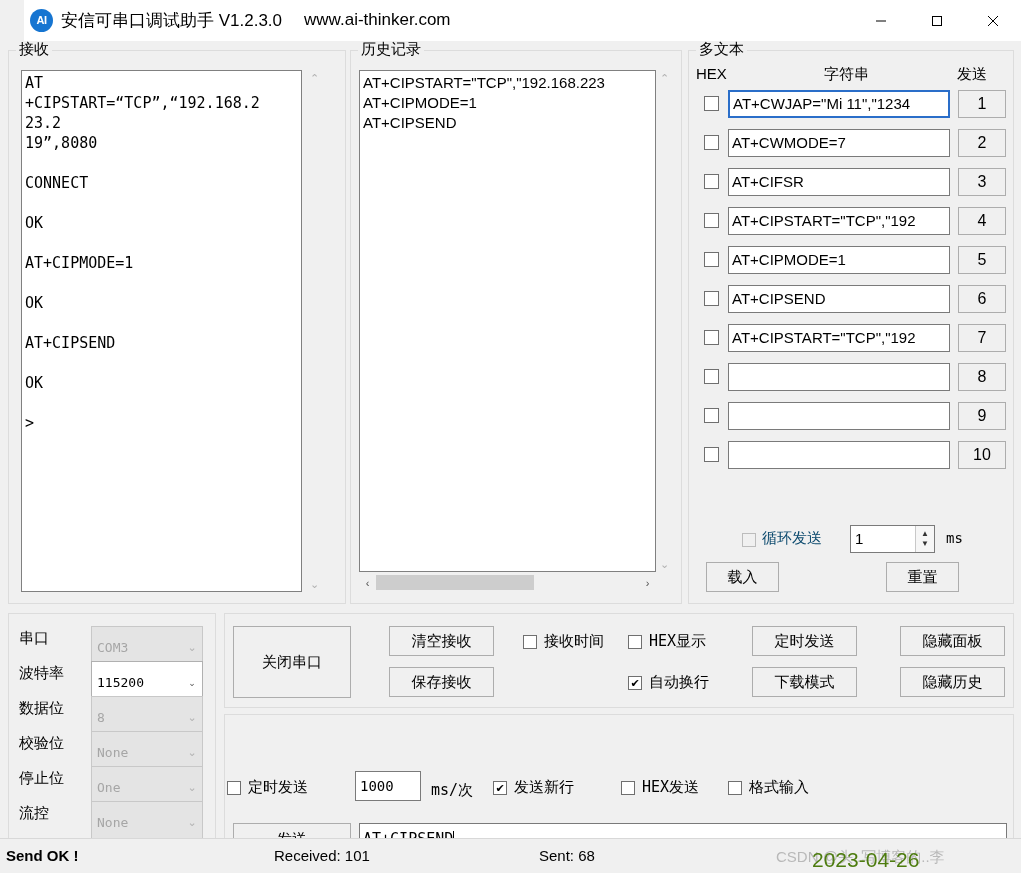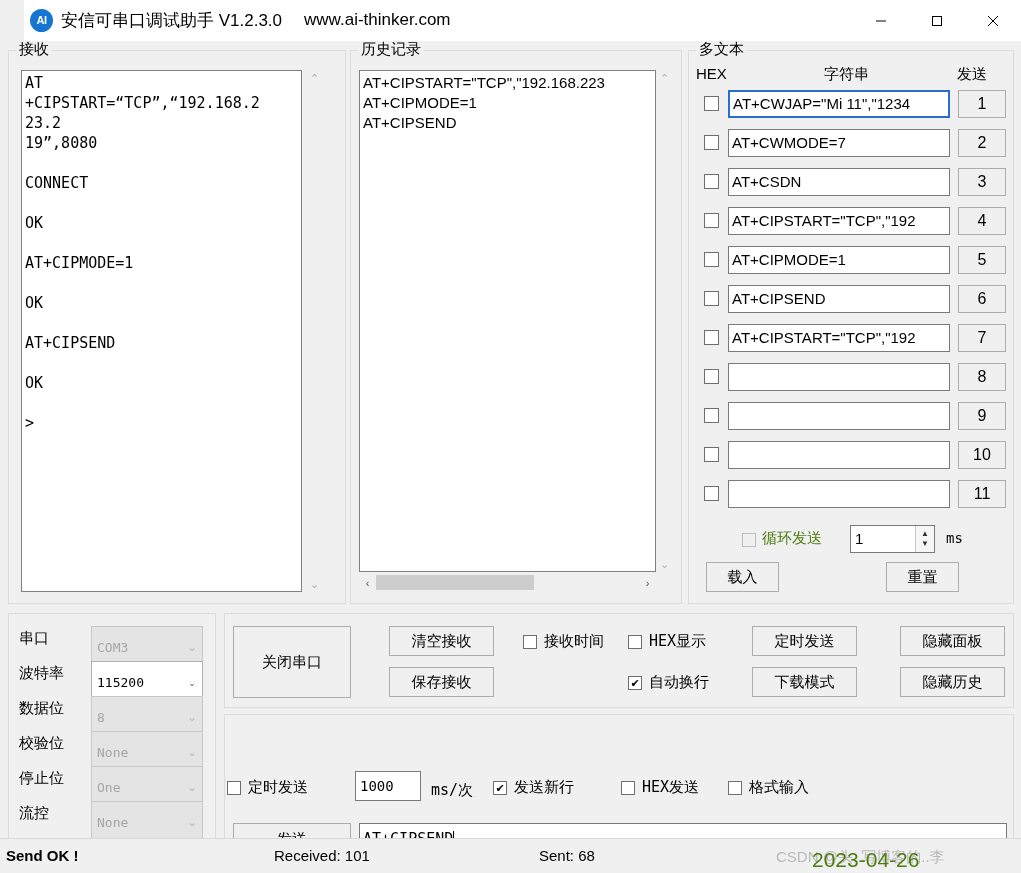--- a/index.html
+++ b/index.html
@@ -112,21 +112,21 @@
     background: #f0f0f0; border: 1px solid #adadad;
     display: flex; align-items: center; justify-content: center;
     font-size: 16px; color: #000;
   }
 
   #loop-row { position: absolute; left: 8px; top: 482px; width: 310px; height: 30px; }
   #loop-cb {
     position: absolute; left: 46px; top: 8px; width: 14px; height: 14px;
     background: #f0f0f0; border: 1px solid #bcbcbc;
   }
-  #loop-label { position: absolute; left: 66px; top: 4px; font-size: 15px; color: #4d7c0f; }
+  #loop-label { position: absolute; left: 66px; top: 4px; font-size: 15px; color: #0c4a6e; }
   #loop-spin {
     position: absolute; left: 154px; top: 0px; width: 85px; height: 28px;
     background: #fff; border: 1px solid #7a7a7a; display: flex;
   }
   #loop-val { flex: 1; font-size: 15px; padding-left: 4px; line-height: 26px; }
   #loop-arrows {
     width: 19px; border-left: 1px solid #c8c8c8; display: flex;
     flex-direction: column; align-items: center; justify-content: center;
     background: #f6f6f6;
   }
@@ -324,21 +324,21 @@
       <div class="mt-input focused">AT+CWJAP="Mi 11","1234</div>
       <div class="mt-btn">1</div>
     </div>
     <div class="mt-row" style="top:85px">
       <div class="mt-cb"></div>
       <div class="mt-input">AT+CWMODE=7</div>
       <div class="mt-btn">2</div>
     </div>
     <div class="mt-row" style="top:124px">
       <div class="mt-cb"></div>
-      <div class="mt-input">AT+CSDN</div>
+      <div class="mt-input">AT+CIFSR</div>
       <div class="mt-btn">3</div>
     </div>
     <div class="mt-row" style="top:163px">
       <div class="mt-cb"></div>
       <div class="mt-input">AT+CIPSTART="TCP","192</div>
       <div class="mt-btn">4</div>
     </div>
     <div class="mt-row" style="top:202px">
       <div class="mt-cb"></div>
       <div class="mt-input">AT+CIPMODE=1</div>
@@ -361,25 +361,20 @@
     </div>
     <div class="mt-row" style="top:358px">
       <div class="mt-cb"></div>
       <div class="mt-input"></div>
       <div class="mt-btn">9</div>
     </div>
     <div class="mt-row" style="top:397px">
       <div class="mt-cb"></div>
       <div class="mt-input"></div>
       <div class="mt-btn">10</div>
-    </div>
-    <div class="mt-row" style="top:436px">
-      <div class="mt-cb"></div>
-      <div class="mt-input"></div>
-      <div class="mt-btn">11</div>
     </div>
 
     <div id="loop-row">
       <div id="loop-cb"></div>
       <div id="loop-label">循环发送</div>
       <div id="loop-spin">
         <div id="loop-val">1</div>
         <div id="loop-arrows">
           <span>▲</span>
           <span>▼</span>

